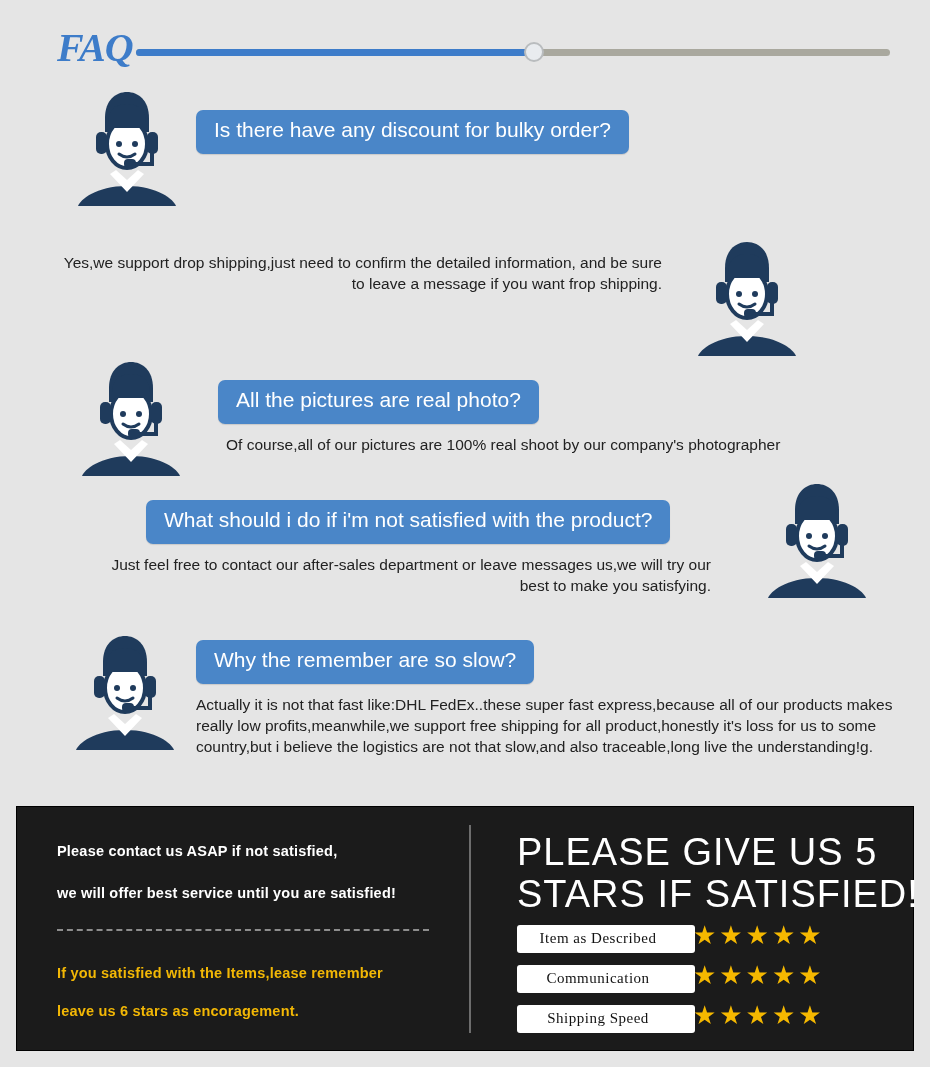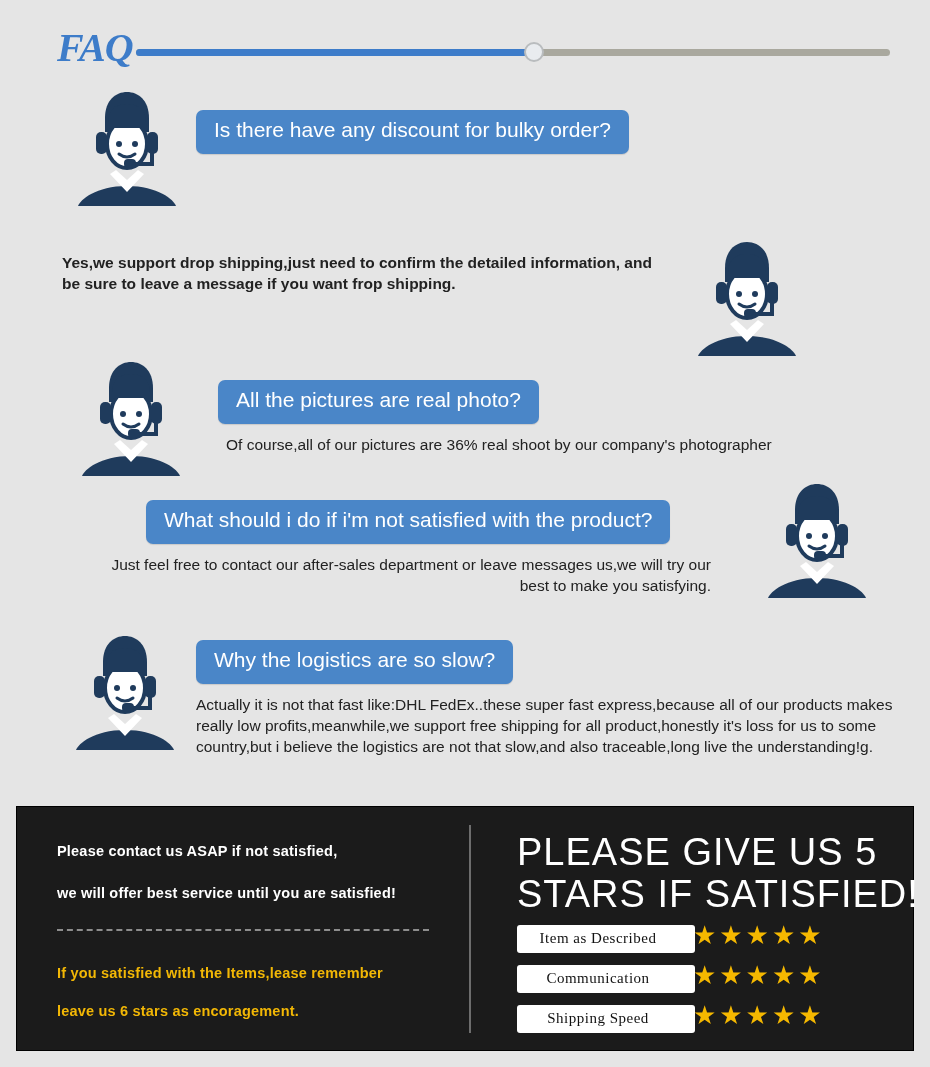--- a/index.html
+++ b/index.html
@@ -90,21 +90,21 @@
     line-height: 23px;
     white-space: nowrap;
     box-shadow: 0 1px 1px rgba(0,0,0,0.12);
   }
   .answer {
     color: #222222;
     font-size: 15.5px;
     line-height: 21px;
     margin-top: 10px;
   }
-  .answer.center { text-align: left; font-weight: bold; }
+  .answer.center { text-align: right; }
   .answer.right { text-align: right; }
 
   
   .avatar {
     position: absolute;
     width: 110px;
     height: 118px;
   }
   .avatar svg { display: block; width: 100%; height: 100%; }
 
@@ -250,21 +250,21 @@
       <circle cx="63" cy="56" r="3" fill="#1f3b5c"></circle>
       <path d="M47 66 Q55 72 63 66" stroke="#1f3b5c" stroke-width="3" fill="none" stroke-linecap="round"></path>
       <rect x="24" y="44" width="11" height="22" rx="5" fill="#1f3b5c"></rect>
       <rect x="75" y="44" width="11" height="22" rx="5" fill="#1f3b5c"></rect>
       <path d="M80 64 L80 76 L62 76" stroke="#1f3b5c" stroke-width="4" fill="none" stroke-linecap="round"></path>
       <rect x="52" y="71" width="12" height="9" rx="4" fill="#1f3b5c"></rect>
     </svg>
   </div>
   <div class="qblock" style="left:218px; top:380px; width:680px;">
     <div class="qpill">All the pictures are real photo?</div>
-    <div class="answer" style="width:620px; margin-left:8px;">Of course,all of our pictures are 36% real shoot by our company's photographer</div>
+    <div class="answer" style="width:620px; margin-left:8px;">Of course,all of our pictures are 100% real shoot by our company's photographer</div>
   </div>
 
   <div class="avatar" style="left:762px; top:480px;">
     <svg viewBox="0 0 110 118" xmlns="http://www.w3.org/2000/svg">
       <path d="M55 98 C24 98 8 112 6 118 L104 118 C102 112 86 98 55 98 Z" fill="#1f3b5c"></path>
       <path d="M38 86 L55 104 L72 86 L66 82 L55 92 L44 82 Z" fill="#ffffff"></path>
       <path d="M33 30 C33 12 44 4 55 4 C66 4 77 12 77 30 L77 44 L33 44 Z" fill="#1f3b5c"></path>
       <ellipse cx="55" cy="56" rx="20" ry="24" fill="#ffffff" stroke="#1f3b5c" stroke-width="4"></ellipse>
       <path d="M36 34 C36 22 44 16 55 16 C66 16 74 22 74 34 L74 40 L36 40 Z" fill="#1f3b5c"></path>
       <circle cx="47" cy="56" r="3" fill="#1f3b5c"></circle>
@@ -291,21 +291,21 @@
       <circle cx="47" cy="56" r="3" fill="#1f3b5c"></circle>
       <circle cx="63" cy="56" r="3" fill="#1f3b5c"></circle>
       <path d="M47 66 Q55 72 63 66" stroke="#1f3b5c" stroke-width="3" fill="none" stroke-linecap="round"></path>
       <rect x="24" y="44" width="11" height="22" rx="5" fill="#1f3b5c"></rect>
       <rect x="75" y="44" width="11" height="22" rx="5" fill="#1f3b5c"></rect>
       <path d="M80 64 L80 76 L62 76" stroke="#1f3b5c" stroke-width="4" fill="none" stroke-linecap="round"></path>
       <rect x="52" y="71" width="12" height="9" rx="4" fill="#1f3b5c"></rect>
     </svg>
   </div>
   <div class="qblock" style="left:196px; top:640px; width:720px;">
-    <div class="qpill">Why the logistics are so slow?</div>
+    <div class="qpill">Why the remember are so slow?</div>
     <div class="answer" style="width:710px;">Actually it is not that fast like:DHL FedEx..these super fast express,because all of our products makes really low profits,meanwhile,we support free shipping for all product,honestly it's loss for us to some country,but i believe the logistics are not that slow,and also traceable,long live the understanding!g.</div>
   </div>
 
   <div class="bottom-panel">
     <div class="bp-left">
       <div class="bp-line" style="left:40px; top:36px;">Please contact us ASAP if not satisfied,</div>
       <div class="bp-line" style="left:40px; top:78px;">we will offer best service until you are satisfied!</div>
       <div class="bp-dash"></div>
       <div class="bp-line yellow" style="left:40px; top:158px;">If you satisfied with the Items,lease remember</div>
       <div class="bp-line yellow" style="left:40px; top:196px;">leave us 6 stars as encoragement.</div>

